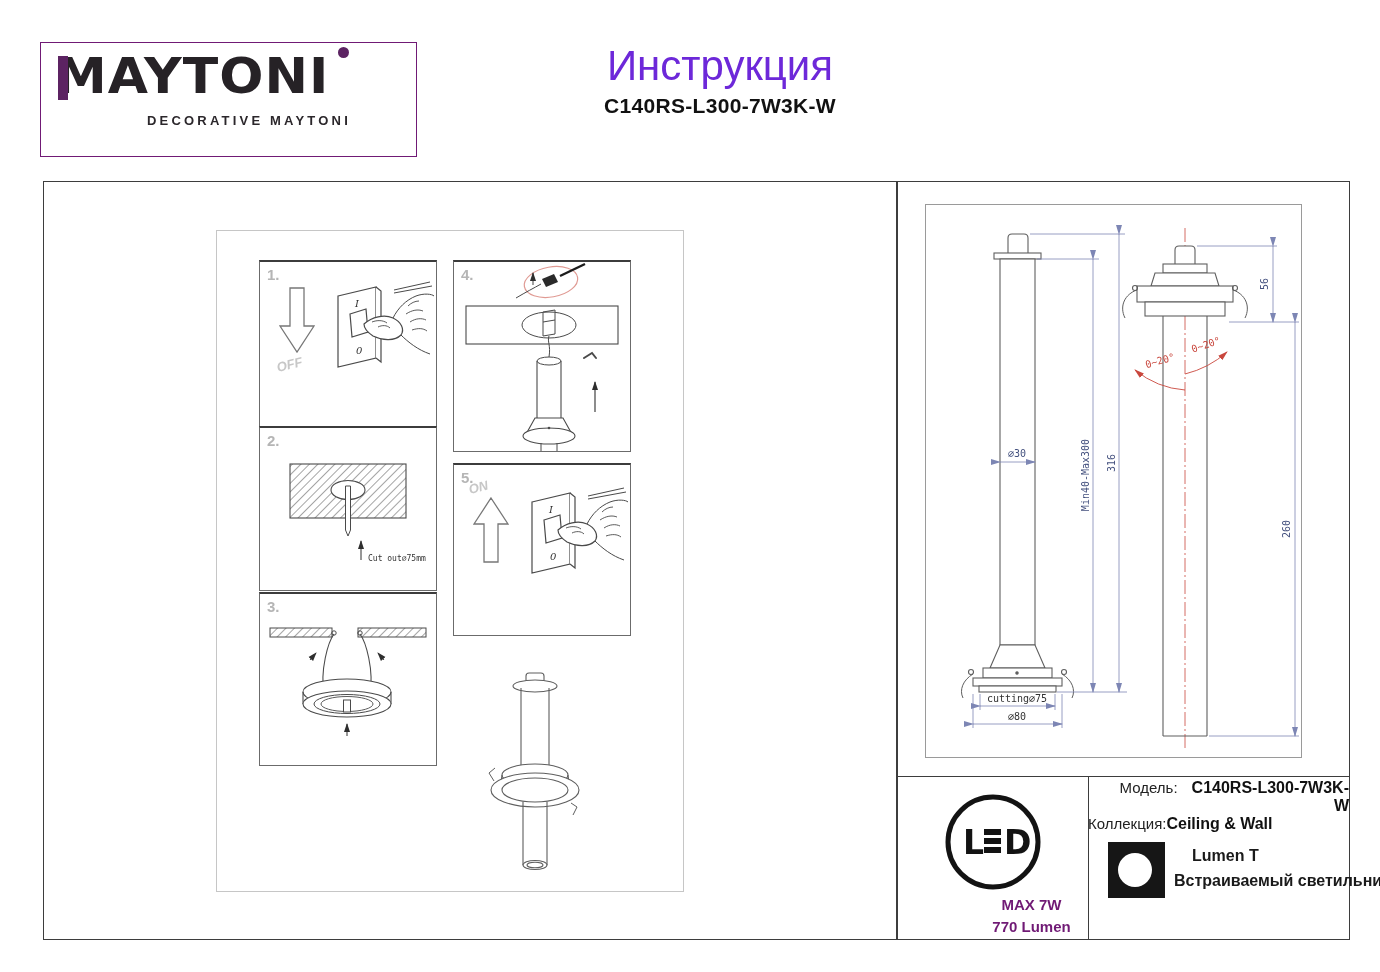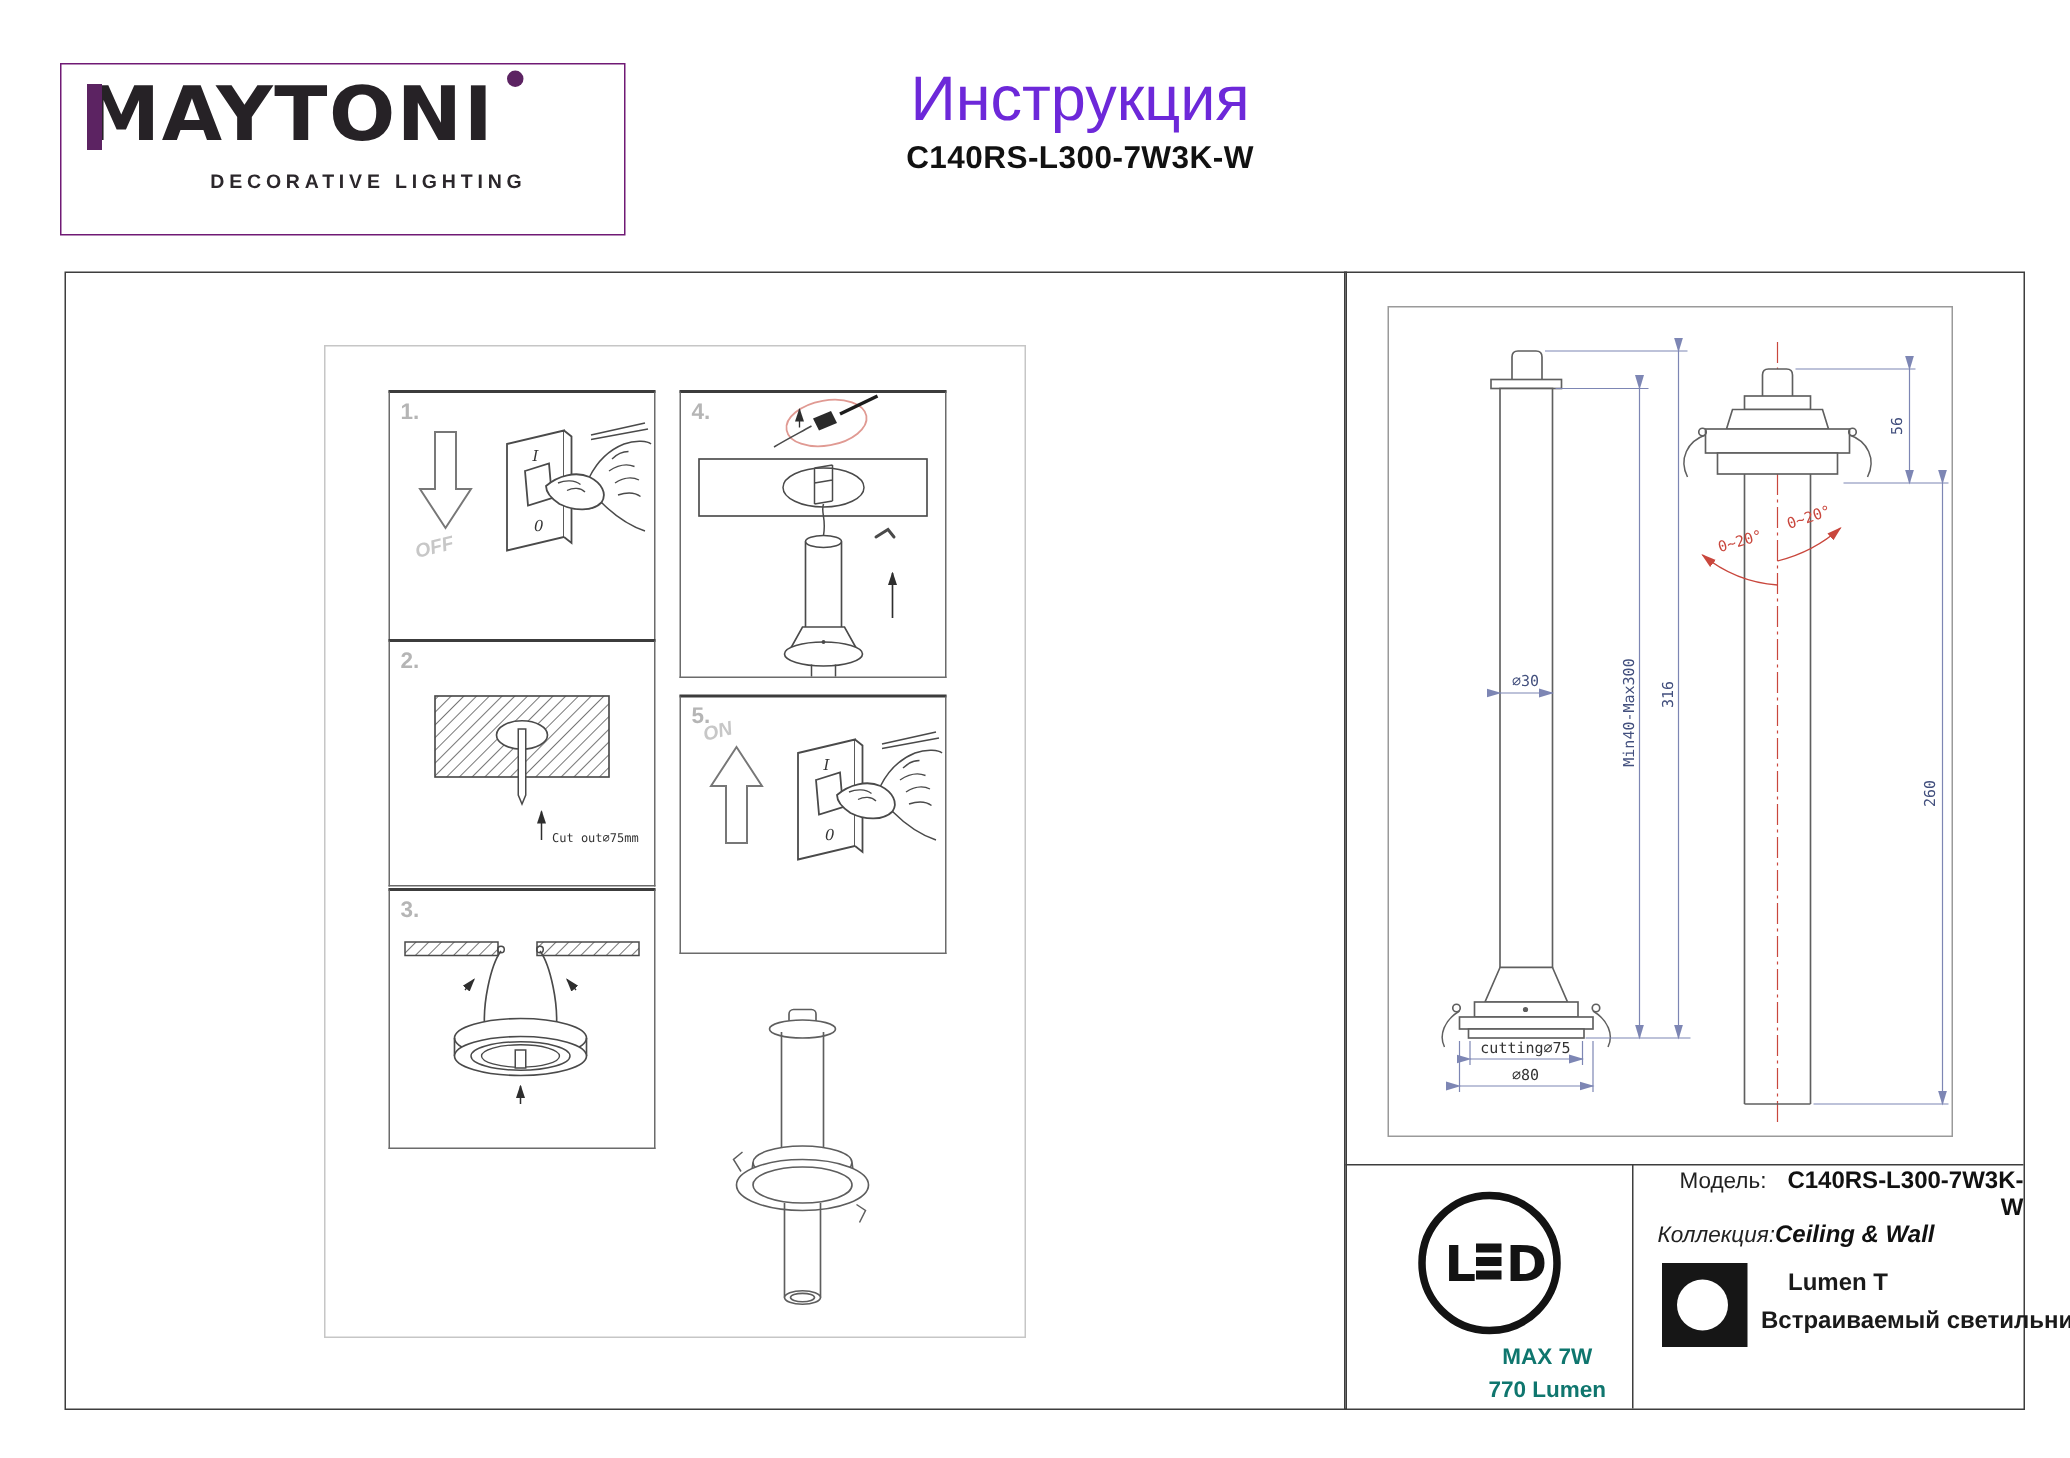--- a/index.html
+++ b/index.html
@@ -27,26 +27,26 @@
 
   
   .draw-inner{left:28px;top:22px;width:375px;height:552px;border:1px solid #9a9a9a;}
   .draw-svg{left:0;top:0;width:452px;height:594px;}
 
   
   .foot-divider{left:0;top:594px;width:452px;height:0;border-top:1px solid #3d3d3d;}
   .cell-divider{left:191px;top:594px;width:0;height:163px;border-left:1px solid #3d3d3d;}
   .led-wrap{left:0;top:594px;width:191px;height:163px;}
   .led-svg{left:46px;top:16px;width:100px;height:100px;}
-  .led-sub{width:191px;text-align:center;font-size:15px;font-weight:700;color:#0f766e;padding-left:39px;}
+  .led-sub{width:191px;text-align:center;font-size:15px;font-weight:700;color:#701a75;padding-left:39px;}
   .led-max{left:0;top:120px;}
   .led-lum{left:0;top:142px;}
   .info-wrap{left:191px;top:594px;width:261px;height:163px;font-size:15px;}
   .info-row1{left:17px;top:3px;text-align:right;}
-  .info-row2{left:17px;top:39px;font-style:italic;}
+  .info-row2{left:0;top:39px;}
   .lbl{color:#222;font-size:15px;}
   .val{font-weight:700;font-size:16px;color:#111;}
   .info-row1 .val{margin-left:14px;}
   .prod-sq{left:20px;top:66px;width:57px;height:56px;background:#161616;}
   .prod-circle{left:10px;top:11px;width:34px;height:34px;border-radius:50%;background:#fff;}
   .series{left:104px;top:71px;font-weight:700;font-size:16px;}
   .ptype{left:86px;top:96px;font-weight:700;font-size:16px;white-space:nowrap;}
 </style>
 </head>
 <body>
@@ -81,21 +81,21 @@
       <path d="M152,68 C158,66 163,66 167,69" stroke-width="0.9"></path>
       <path d="M148,44 C151,41 155,39 159,39" stroke-width="0.9"></path>
     </g>
   </defs>
 </svg>
 
 <div class="abs logo-box">
   <div class="abs logo-word">MAYTONI</div>
   <div class="abs m-stem"></div>
   <div class="abs i-dot"></div>
-  <div class="abs tagline">DECORATIVE LIGHTING</div>
+  <div class="abs tagline">DECORATIVE MAYTONI</div>
 </div>
 
 <div class="abs title-wrap">
   <div class="doc-title">Инструкция</div>
   <div class="doc-subtitle">C140RS-L300-7W3K-W</div>
 </div>
 
 <div class="abs box-left">
   <div class="abs inner-gray">
 

